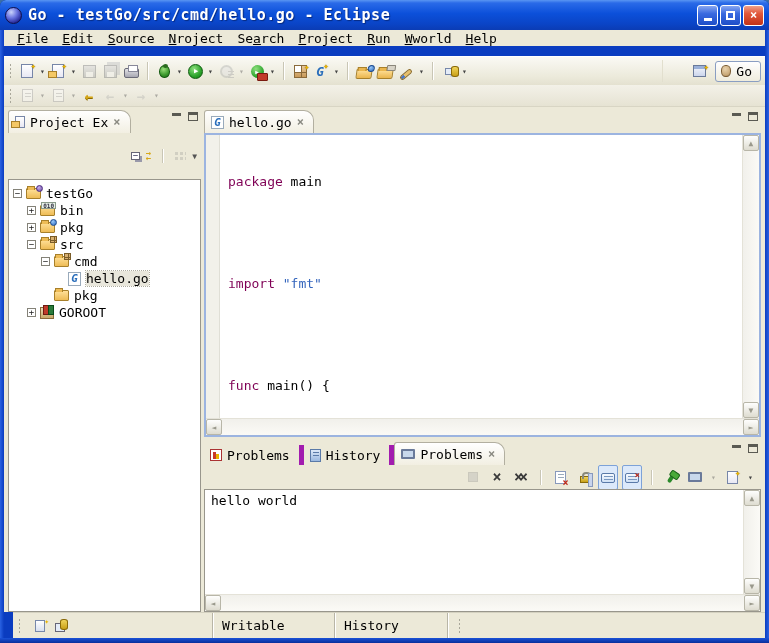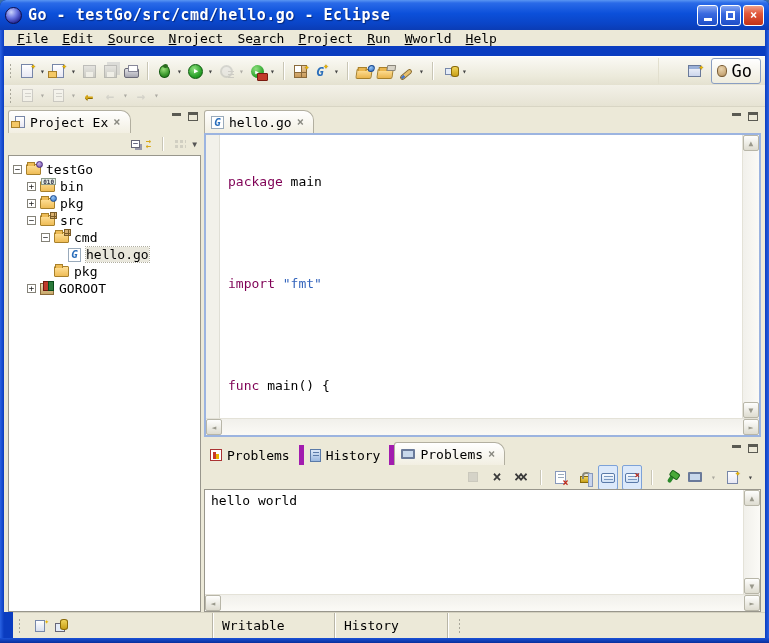--- a/index.html
+++ b/index.html
@@ -74,26 +74,26 @@
   .i-sync{ width:8px; height:7px; border:1px solid #7788aa; background:#e4ecf8; box-shadow:4px 3px 0 -1px #c8d4ec;}
   .i-sync::after{ content:""; position:absolute; right:-7px; top:-3px; width:6px; height:9px; background:linear-gradient(#f0d45a,#c8a018); border:1px solid #8a6a08; border-radius:40%/25%;}
   .i-annot{ width:11px; height:13px; background:#fff; border:1px solid #99a;}
   .i-annot::after{ content:""; position:absolute; left:2px; top:3px; width:6px; height:5px; background:repeating-linear-gradient(#aab 0 1px, transparent 1px 3px);}
   .arrow-g{ font-size:14px; font-weight:bold; color:#b0aea2;}
   .arrow-y{ font-size:14px; font-weight:bold; color:#d8a818; text-shadow:0 1px 0 #8a6a00;}
   .i-openpersp{ width:13px; height:12px; background:linear-gradient(#f4f6fc,#ccd6ec); border:1px solid #6a7a9a;}
   .i-openpersp::before{ content:""; position:absolute; top:0; left:0; right:0; height:3px; background:#9ab0d8;}
   .persp-zone{ margin-left:auto; display:flex; align-items:center; gap:6px; padding-left:26px; border-left:1px solid #e2dfce;}
   .go-btn{ display:flex; align-items:center; gap:5px; border:1px solid #8a9ec2; border-radius:3px;
-    background:linear-gradient(#ffffff,#efecdd); padding:2px 8px 2px 5px; font-size:17px;text-align:right;}
+    background:linear-gradient(#ffffff,#efecdd); padding:2px 8px 2px 5px; font-size:13px;text-align:right;}
   .i-gopher{ width:10px; height:12px; background:radial-gradient(circle at 40% 30%,#e8d2ac,#c8a878 70%,#9a7848); border:1px solid #7a5c34; border-radius:45%;}
   
   .workspace{ position:absolute; top:107px; bottom:31px; left:4px; right:4px; background:#ece9d8;
     display:flex; gap:3px; padding:1px 0 0 4px;}
-  .leftcol{ width:193px; display:flex; flex-direction:column;}
+  .leftcol{ width:193px; display:flex; flex-direction:column;gap:12px;}
   .rightcol{ flex:1; display:flex; flex-direction:column; margin-right:4px;}
   .panel-head{ height:25px; position:relative; display:flex; align-items:flex-end; font-size:13px;}
   .ptab{ display:flex; align-items:center; gap:5px; height:23px; padding:0 9px 0 6px;
     background:linear-gradient(#ffffff,#f2efe2); border:1px solid #b2afa0; border-bottom:none;
     border-radius:3px 10px 0 0; white-space:nowrap;}
   .ptab.flat{ background:transparent; border:none; border-right:5px solid #a21caf; border-radius:0; height:20px;text-align:center;}
   .closex{ font-size:12px; font-weight:bold; color:#8a8a82; line-height:10px;}
   .pbtns{ position:absolute; right:3px; top:4px; display:flex; gap:7px; align-items:center;}
   .p-min{ width:9px; height:9px; position:relative;}
   .p-min::after{ content:""; position:absolute; left:0; top:1px; width:9px; height:3px; background:#5a5a52;}

